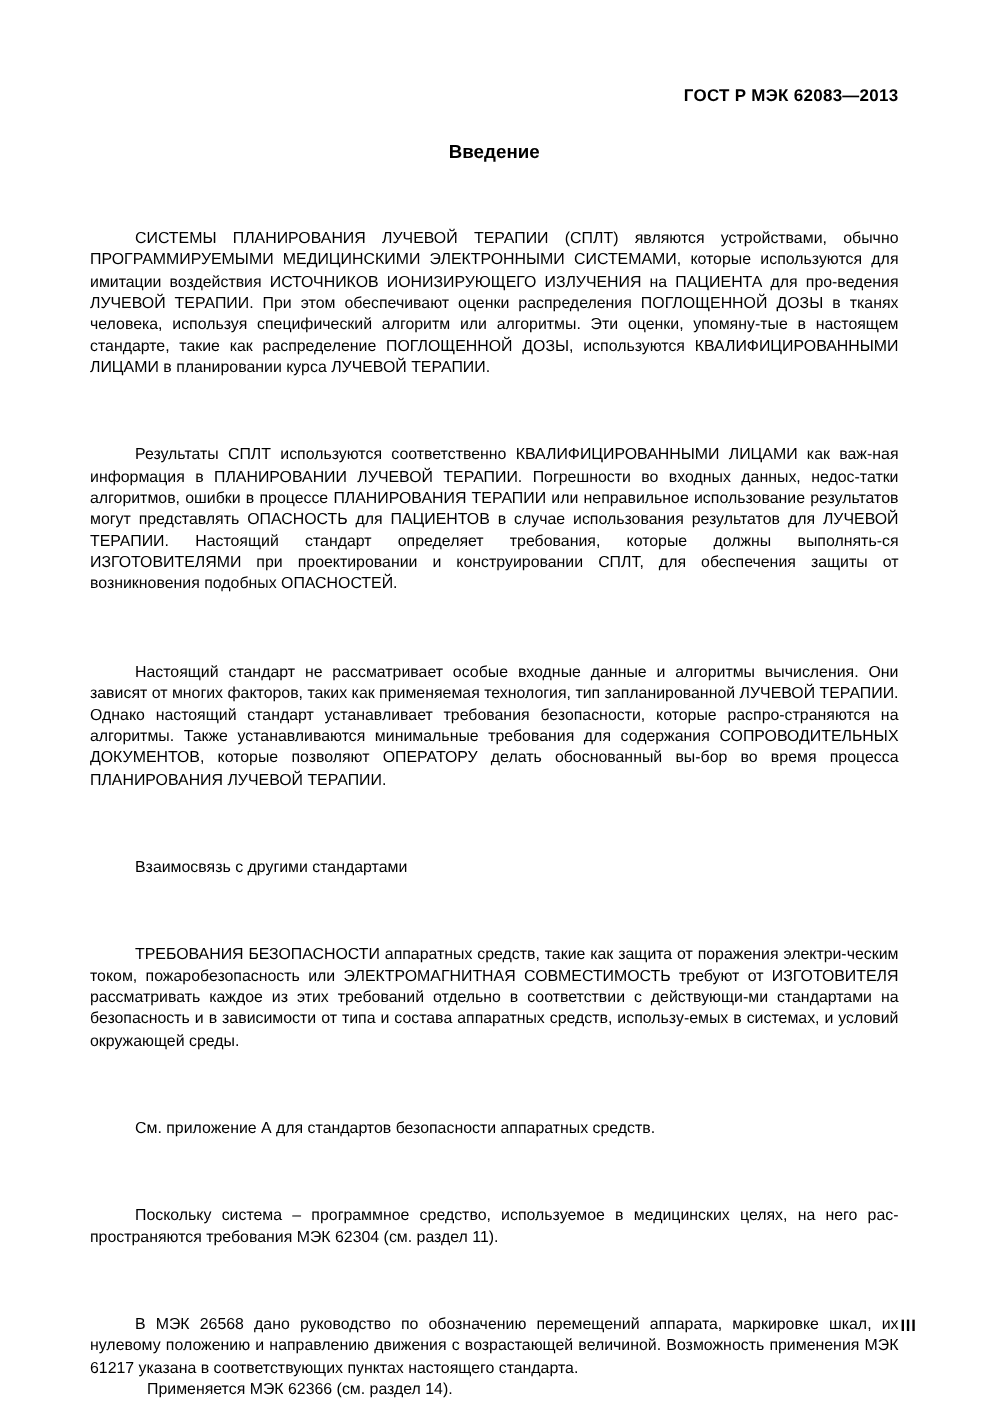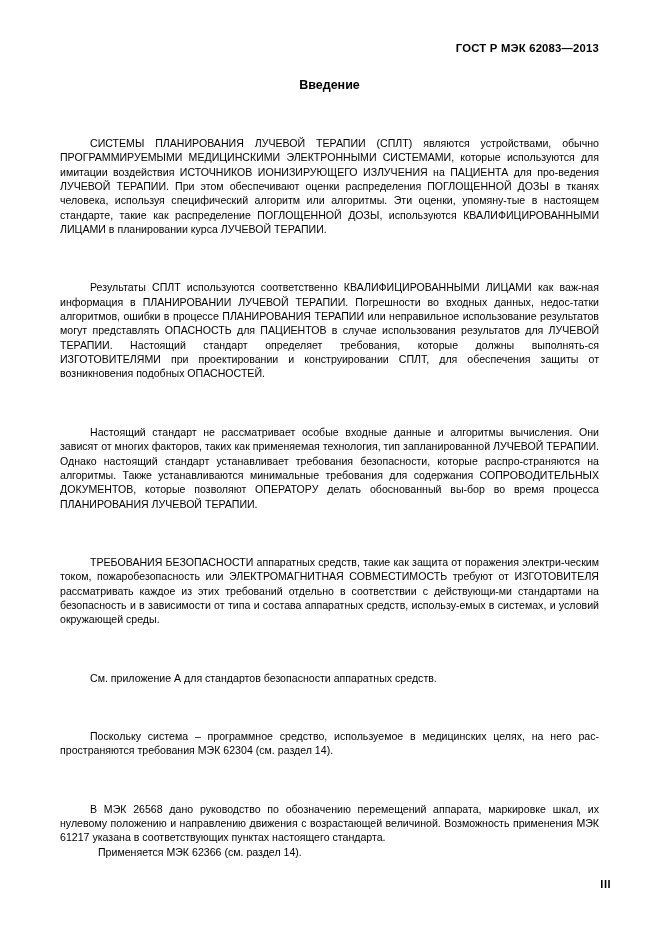--- a/index.html
+++ b/index.html
@@ -20,21 +20,21 @@
     width: 661px;
     height: 936px;
     box-sizing: border-box;
     padding: 0 62px 0 60px;
   }
   .std-header {
     text-align: right;
     font-size: 11.3px;
     font-weight: bold;
     letter-spacing: 0.2px;
-    padding-top: 42px;
+    padding-top: 58px;
   }
   .doc-title {
     text-align: center;
     font-size: 12.5px;
     font-weight: bold;
     margin-top: 24px;
     margin-bottom: 27px;
   }
   .body-text p {
     margin: 0;
@@ -66,22 +66,23 @@
 <div class="page">
 
   <div class="std-header">ГОСТ Р МЭК 62083—2013</div>
 
   <div class="doc-title">Введение</div>
 
   <div class="body-text">
     <p class="indent">СИСТЕМЫ  ПЛАНИРОВАНИЯ  ЛУЧЕВОЙ  ТЕРАПИИ  (СПЛТ)  являются  устройствами,  обычно ПРОГРАММИРУЕМЫМИ МЕДИЦИНСКИМИ ЭЛЕКТРОННЫМИ СИСТЕМАМИ, которые используются для имитации воздействия ИСТОЧНИКОВ ИОНИЗИРУЮЩЕГО ИЗЛУЧЕНИЯ на ПАЦИЕНТА для про-ведения  ЛУЧЕВОЙ  ТЕРАПИИ.  При  этом  обеспечивают  оценки  распределения  ПОГЛОЩЕННОЙ ДОЗЫ в тканях человека, используя специфический алгоритм или алгоритмы. Эти оценки, упомяну-тые  в  настоящем  стандарте,  такие  как  распределение  ПОГЛОЩЕННОЙ  ДОЗЫ,  используются КВАЛИФИЦИРОВАННЫМИ ЛИЦАМИ в планировании курса ЛУЧЕВОЙ ТЕРАПИИ.</p>
     <p class="indent">Результаты СПЛТ используются соответственно КВАЛИФИЦИРОВАННЫМИ ЛИЦАМИ как важ-ная информация в ПЛАНИРОВАНИИ ЛУЧЕВОЙ ТЕРАПИИ. Погрешности во входных данных, недос-татки алгоритмов, ошибки в процессе ПЛАНИРОВАНИЯ ТЕРАПИИ или неправильное использование результатов могут представлять ОПАСНОСТЬ для ПАЦИЕНТОВ в случае использования результатов для ЛУЧЕВОЙ ТЕРАПИИ. Настоящий стандарт определяет требования, которые должны выполнять-ся ИЗГОТОВИТЕЛЯМИ при проектировании и конструировании СПЛТ, для обеспечения защиты  от возникновения подобных ОПАСНОСТЕЙ.</p>
     <p class="indent">Настоящий стандарт не рассматривает особые входные данные и алгоритмы вычисления. Они зависят  от  многих  факторов,  таких  как  применяемая  технология,  тип  запланированной  ЛУЧЕВОЙ ТЕРАПИИ.  Однако настоящий  стандарт  устанавливает  требования  безопасности,  которые  распро-страняются   на   алгоритмы.   Также   устанавливаются   минимальные   требования   для   содержания СОПРОВОДИТЕЛЬНЫХ ДОКУМЕНТОВ, которые позволяют ОПЕРАТОРУ делать обоснованный вы-бор во время процесса ПЛАНИРОВАНИЯ ЛУЧЕВОЙ ТЕРАПИИ.</p>
+    <p class="indent">Взаимосвязь с другими стандартами</p>
     <p class="indent">ТРЕБОВАНИЯ БЕЗОПАСНОСТИ аппаратных средств, такие как защита от поражения электри-ческим   током,   пожаробезопасность   или   ЭЛЕКТРОМАГНИТНАЯ   СОВМЕСТИМОСТЬ   требуют   от ИЗГОТОВИТЕЛЯ рассматривать каждое из этих требований отдельно в соответствии с действующи-ми стандартами на безопасность и в зависимости от типа и состава аппаратных средств, использу-емых в системах, и условий окружающей среды.</p>
     <p class="indent">См. приложение А для стандартов безопасности аппаратных средств.</p>
-    <p class="indent">Поскольку система – программное средство, используемое в медицинских целях, на него рас-пространяются требования МЭК 62304 (см. раздел 14).</p>
+    <p class="indent">Поскольку система – программное средство, используемое в медицинских целях, на него рас-пространяются требования МЭК 62304 (см. раздел 11).</p>
     <p class="indent">В МЭК 26568 дано руководство по обозначению перемещений аппарата, маркировке шкал, их нулевому положению и направлению движения с возрастающей величиной. Возможность применения МЭК 61217 указана в соответствующих пунктах настоящего стандарта.</p>
     <p class="indent-wide">Применяется МЭК 62366 (см. раздел 14).</p>
   </div>
 
   <div class="page-num">III</div>
 
 </div>
 
 </body></html>

